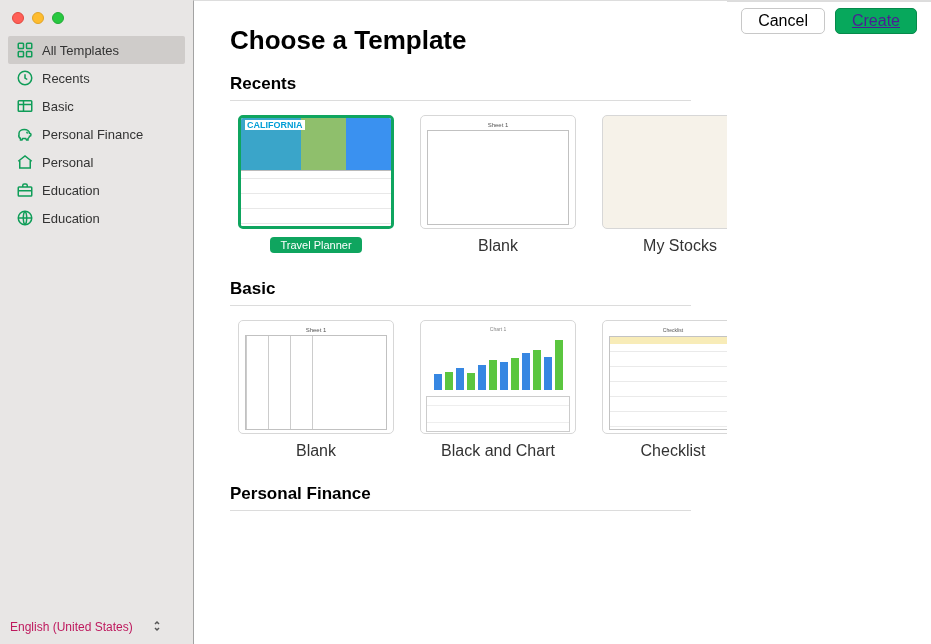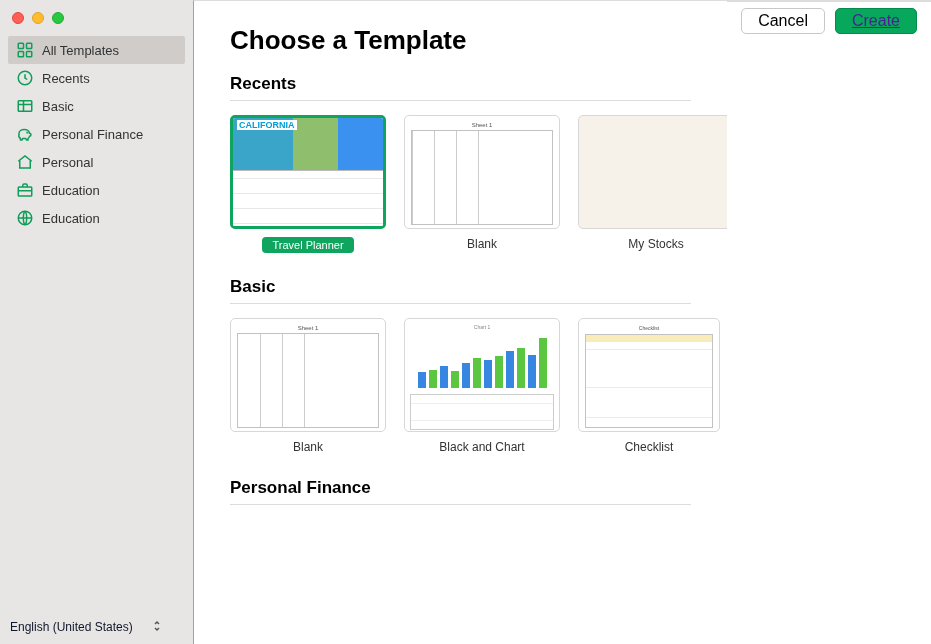--- a/index.html
+++ b/index.html
@@ -53,21 +53,21 @@
     display: inline-flex; align-items: center; justify-content: center;
     color: #0f9d58;
     flex-shrink: 0;
   }
   .sb-icon svg { stroke: #0f9d58; }
   .sb-label { font-size: 13px; }
   .sb-spacer { flex: 1; }
   .lang-select {
     margin: 8px 10px 10px 10px;
     font-size: 12px;
-    color: #0f172a;
+    color: #be185d;
     display: inline-flex;
     align-items: center;
     gap: 20px;
     cursor: default;
   }
   .lang-select .chev { font-size: 9px; color: #555; }
   .main {
     flex: 1;
     background: #fff;
     display: flex;
@@ -95,21 +95,21 @@
     border-bottom: 1px solid #dcdcdc;
     margin-right: 36px;
     margin-bottom: 14px;
   }
   .section-title.no-border { border-bottom: 1px solid #dcdcdc; }
   .row {
     display: flex;
     gap: 18px;
     overflow: hidden;
   }
-  .card { width: 156px; flex-shrink: 0; text-align: center; }
+  .card { width: 156px; flex-shrink: 0; text-align: center; margin-left: 8px; }
   .card.narrow { width: 142px; }
   .thumb {
     width: 156px;
     height: 114px;
     border-radius: 5px;
     background: #fff;
     border: 1px solid #d7d7d7;
     margin-bottom: 8px;
     overflow: hidden;
     position: relative;
@@ -119,21 +119,21 @@
   }
   .label-chip {
     display: inline-block;
     background: #0fa55f;
     color: #fff;
     font-size: 11px;
     padding: 2px 10px;
     border-radius: 4px;
   }
   .card-label {
-    font-size: 12px;
+    font-size: 16px;
     color: #333;
   }
   
   .footer {
     height: 39px;
     border-top: 1px solid #dcdcdc;
     display: flex;
     align-items: center;
     justify-content: flex-end;
     padding: 0 14px;

